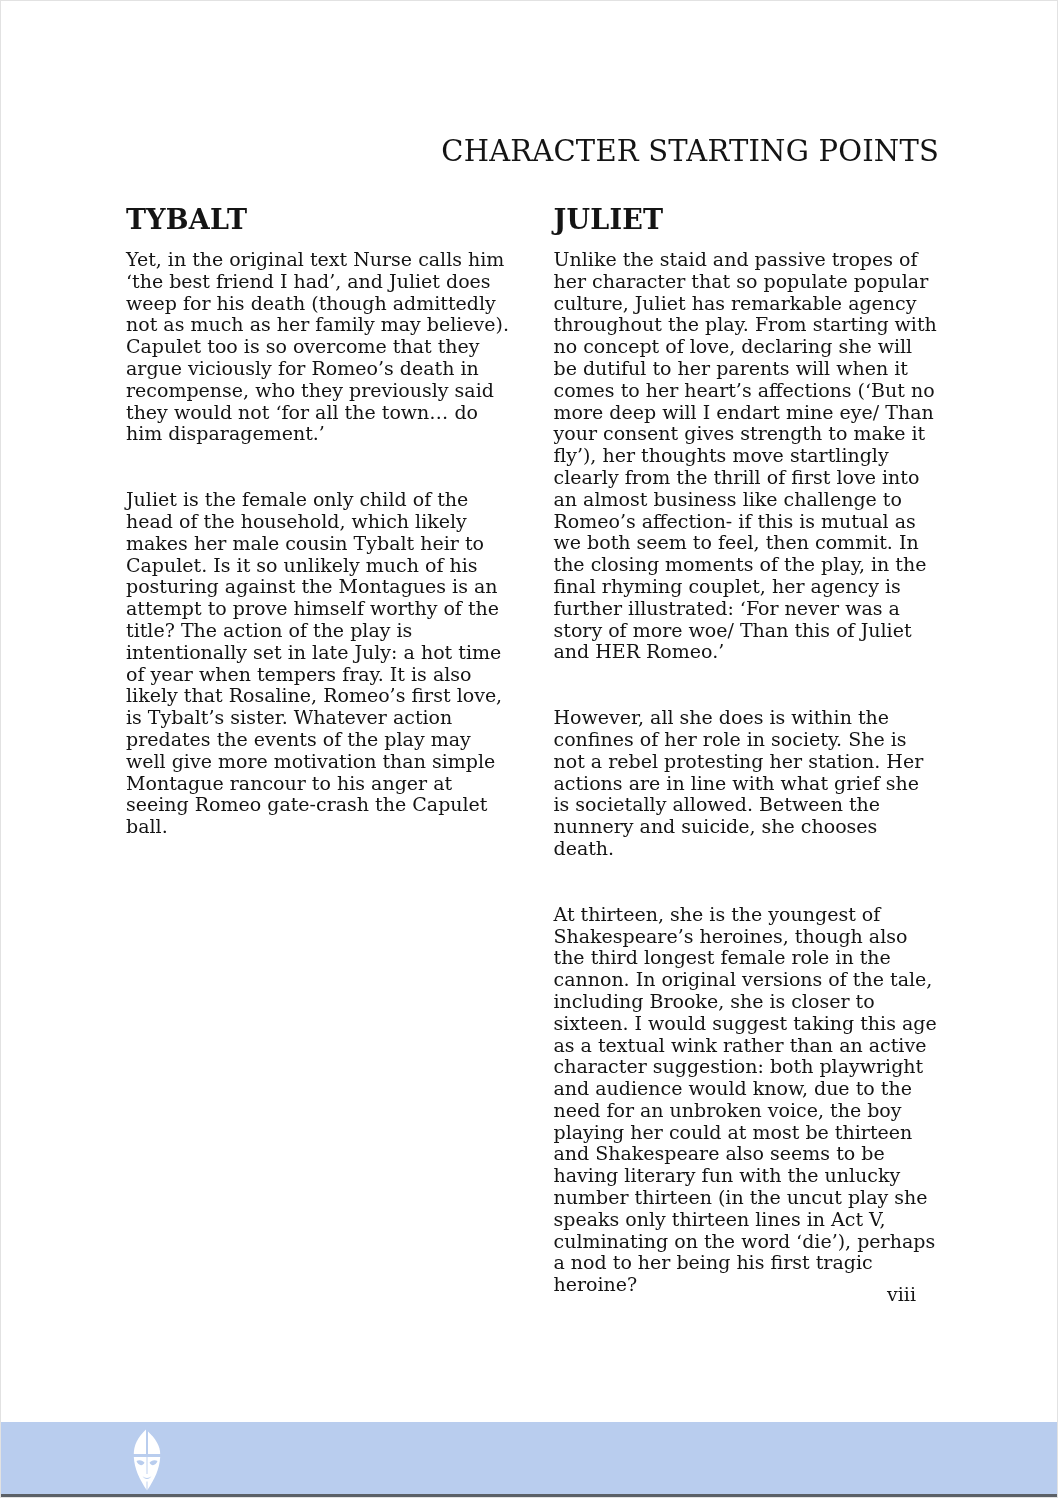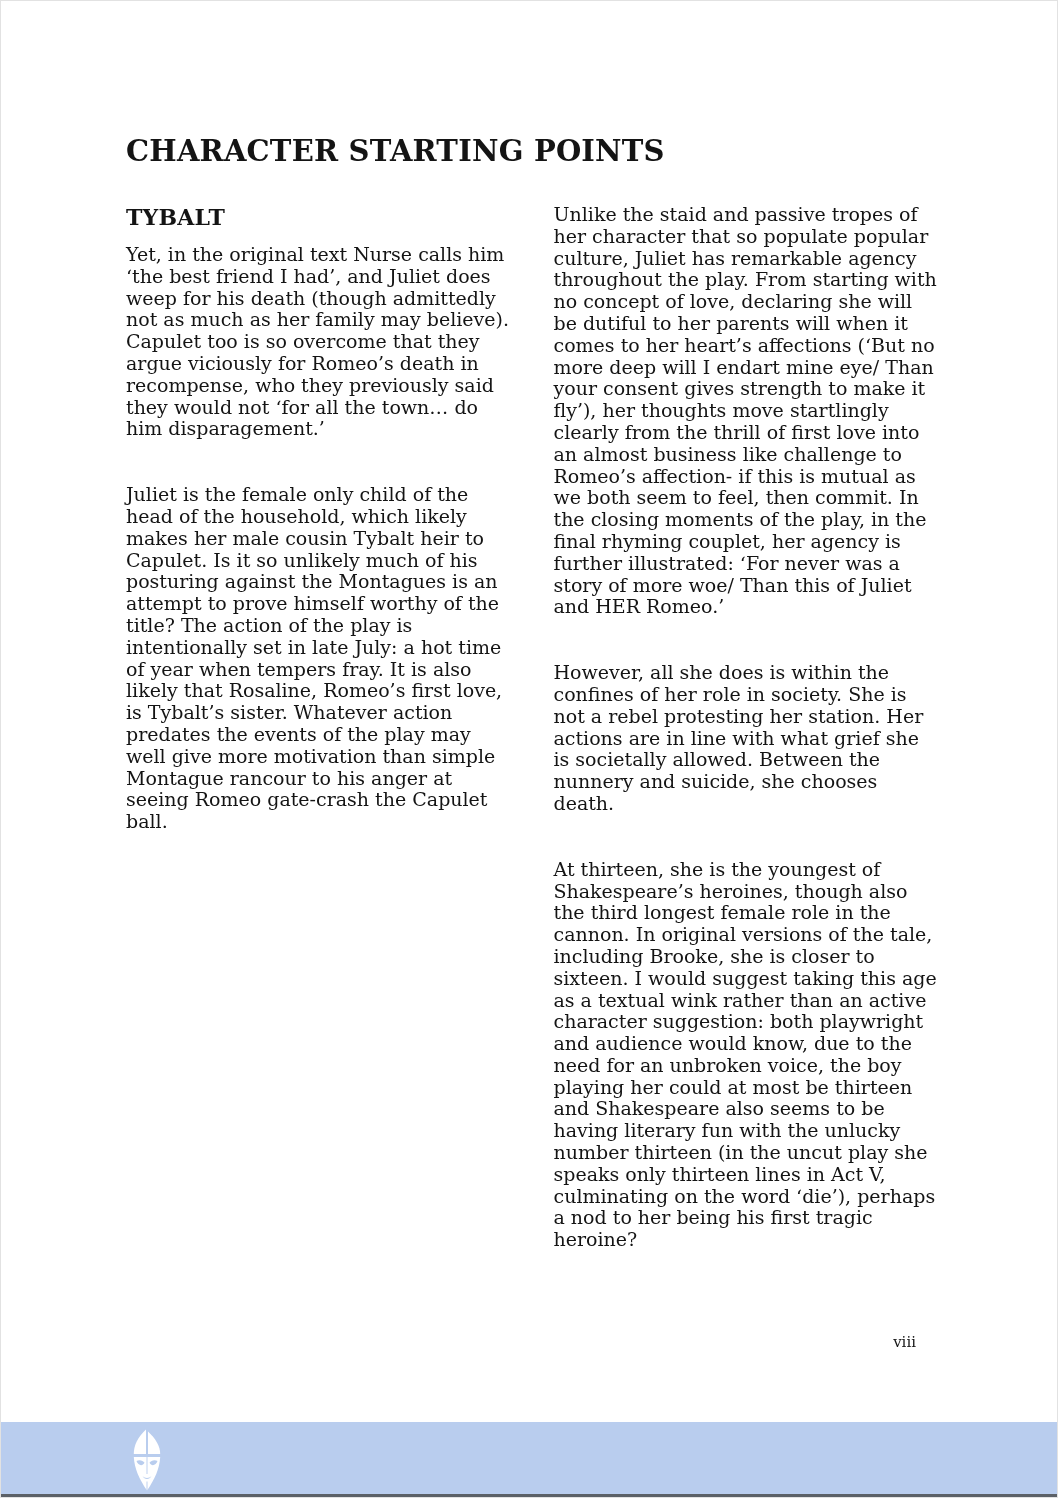--- a/index.html
+++ b/index.html
@@ -15,46 +15,47 @@
     color: #141414;
   }
   .content {
     position: absolute;
     left: 125px;
     top: 133px;
     width: 813px;
   }
   .doc-title {
     font-size: 29px;
-    font-weight: 700;
+    font-weight: 400;
     letter-spacing: 0.2px;
     margin-bottom: 36px;
+    text-align: right;
   }
   .columns {
     display: flex;
     gap: 42px;
   }
   .column { width: 386px; }
   .col-heading {
-    font-size: 22px;
+    font-size: 27px;
     font-weight: 700;
     margin-bottom: 14px;
     letter-spacing: 0.2px;
   }
   .column p {
     font-size: 19px;
     line-height: 21.8px;
     margin-bottom: 44px;
     text-align: left;
   }
   .page-number {
     position: absolute;
-    top: 1332px;
+    top: 1282px;
     right: 141px;
-    font-size: 15px;
+    font-size: 19px;
   }
   .footer-band {
     position: absolute;
     left: 0;
     bottom: 3px;
     width: 100%;
     height: 72px;
     background: #b9cdee; 
   }
   .bottom-rule {
@@ -83,20 +84,21 @@
 
     <div class="columns">
 
       <section class="column">
         <h2 class="col-heading">TYBALT</h2>
         <p>Yet, in the original text Nurse calls him ‘the best friend I had’, and Juliet does weep for his death (though admittedly not as much as her family may believe). Capulet too is so overcome that they argue viciously for Romeo’s death in recompense, who they previously said they would not ‘for all the town… do him disparagement.’</p>
         <p>Juliet is the female only child of the head of the household, which likely makes her male cousin Tybalt heir to Capulet. Is it so unlikely much of his posturing against the Montagues is an attempt to prove himself worthy of the title? The action of the play is intentionally set in late July: a hot time of year when tempers fray. It is also likely that Rosaline, Romeo’s first love, is Tybalt’s sister. Whatever action predates the events of the play may well give more motivation than simple Montague rancour to his anger at seeing Romeo gate-crash the Capulet ball.</p>
       </section>
 
       <section class="column">
+        <h2 class="col-heading">JULIET</h2>
         <p>Unlike the staid and passive tropes of her character that so populate popular culture, Juliet has remarkable agency throughout the play. From starting with no concept of love, declaring she will be dutiful to her parents will when it comes to her heart’s affections (‘But no more deep will I endart mine eye/ Than your consent gives strength to make it fly’), her thoughts move startlingly clearly from the thrill of first love into an almost business like challenge to Romeo’s affection- if this is mutual as we both seem to feel, then commit. In the closing moments of the play, in the final rhyming couplet, her agency is further illustrated: ‘For never was a story of more woe/ Than this of Juliet and HER Romeo.’</p>
         <p>However, all she does is within the confines of her role in society. She is not a rebel protesting her station. Her actions are in line with what grief she is societally allowed. Between the nunnery and suicide, she chooses death.</p>
         <p>At thirteen, she is the youngest of Shakespeare’s heroines, though also the third longest female role in the cannon. In original versions of the tale, including Brooke, she is closer to sixteen. I would suggest taking this age as a textual wink rather than an active character suggestion: both playwright and audience would know, due to the need for an unbroken voice, the boy playing her could at most be thirteen and Shakespeare also seems to be having literary fun with the unlucky number thirteen (in the uncut play she speaks only thirteen lines in Act V, culminating on the word ‘die’), perhaps a nod to her being his first tragic heroine?</p>
       </section>
 
     </div>
   </main>
 
   <div class="page-number">viii</div>
 

